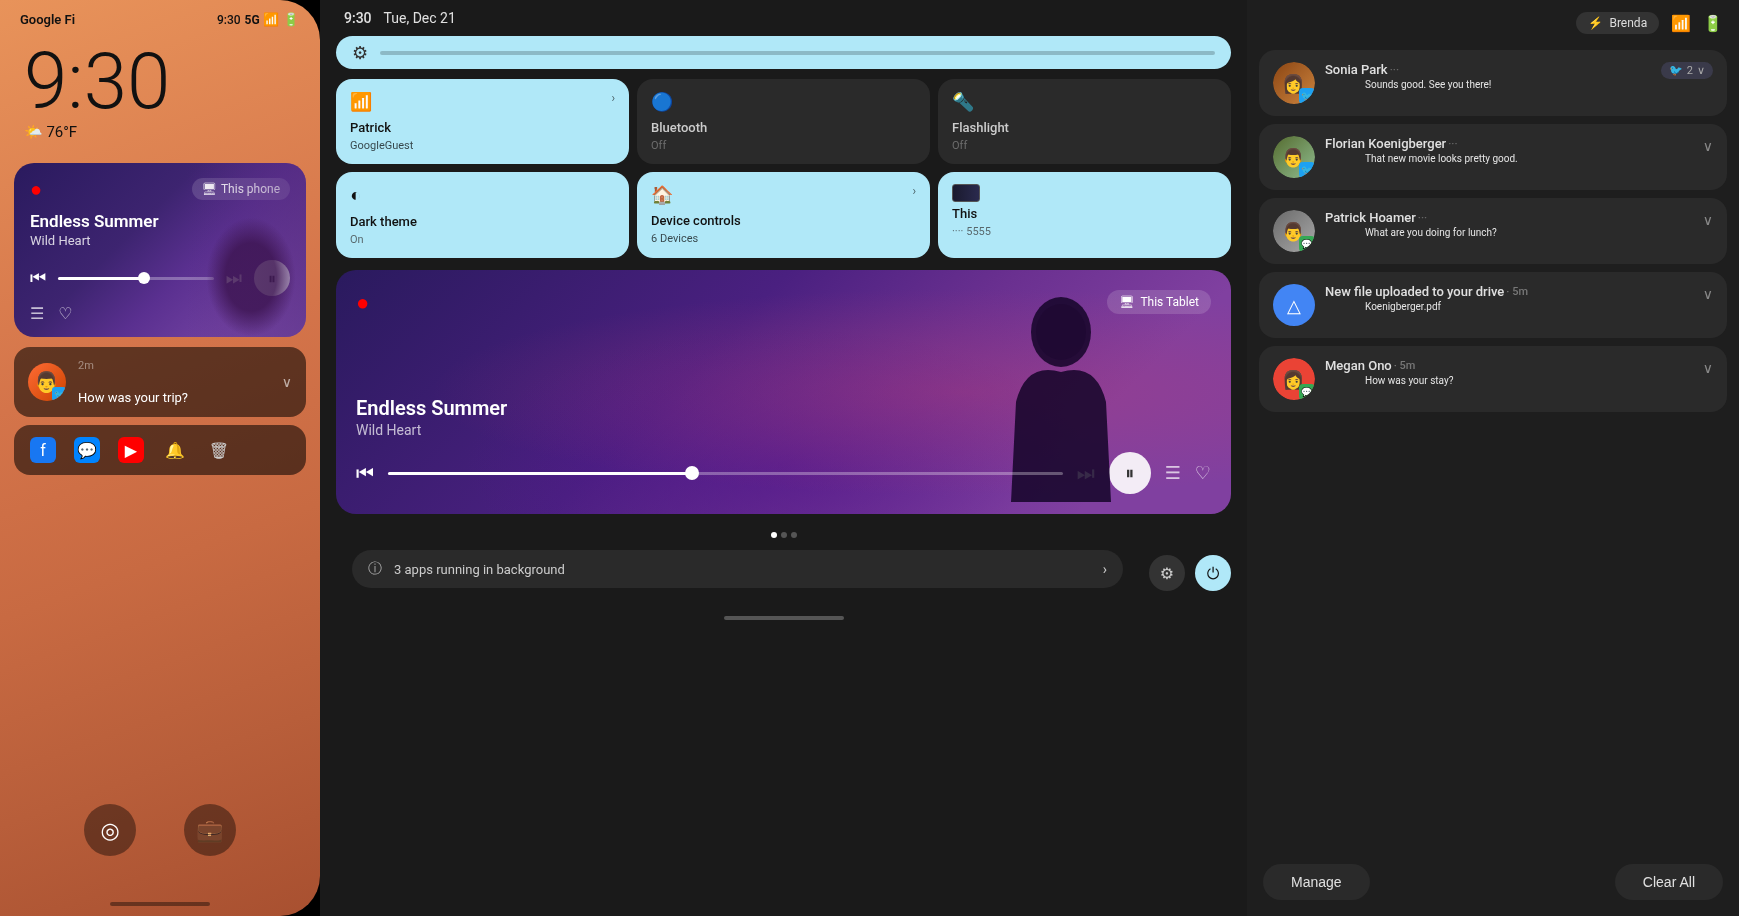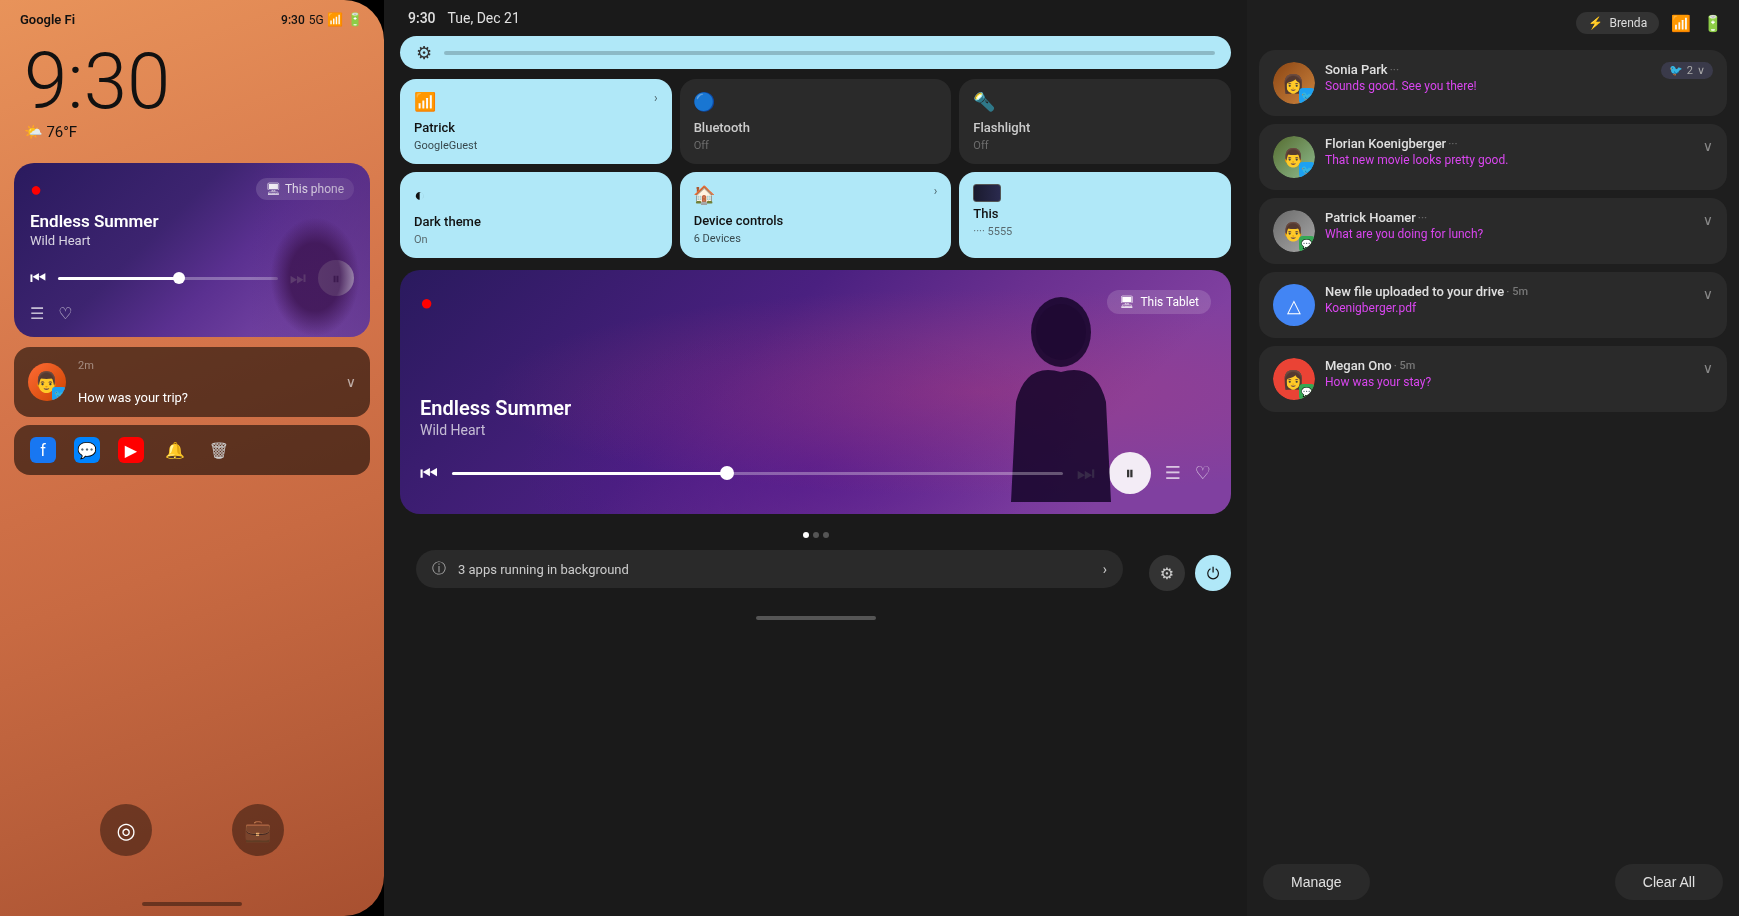--- a/index.html
+++ b/index.html
@@ -7,21 +7,21 @@
       background: #000;
       width: 1739px;
       height: 916px;
       display: flex;
       overflow: hidden;
       font-family: 'Google Sans', Roboto, Arial, sans-serif;
     }
 
     
     .phone-panel {
-      width: 384px;
+      width: 320px;
       height: 916px;
       background: linear-gradient(160deg, #e8935a 0%, #d4744a 40%, #c86a42 60%, #b85e3a 80%, #a85030 100%);
       border-radius: 0 40px 40px 0;
       position: relative;
       overflow: hidden;
       flex-shrink: 0;
     }
     .phone-status-bar {
       display: flex;
       justify-content: space-between;
@@ -500,21 +500,21 @@
       justify-content: center;
       font-size: 18px;
       border-radius: 50%;
     }
     .av1 { background: linear-gradient(135deg, #8B4513, #CD853F); }
     .av2 { background: linear-gradient(135deg, #556B2F, #8FBC8F); }
     .av3 { background: linear-gradient(135deg, #696969, #A9A9A9); }
     .av5 { background: #EA4335; }
     .notif-item-body { flex: 1; }
     .notif-item-sender { font-size: 13px; font-weight: 500; color: #e0e0e0; margin-bottom: 2px; display: flex; align-items: center; gap: 2px; }
-    .notif-item-msg { font-size: 12px; color: #d946ef; }
+    .notif-item-msg { font-size: 10px; color: #e5e5e5; margin-left: 40px; }
     .notif-item-chevron { color: #888; font-size: 14px; cursor: pointer; margin-top: 2px; }
     .badge {
       background: #3a3a4a;
       border-radius: 12px;
       padding: 2px 8px;
       font-size: 11px;
       color: #aaa;
       display: flex;
       align-items: center;
       gap: 4px;
@@ -561,21 +561,21 @@
     }
   </style>
 </head>
 <body>
 
 <div class="phone-panel">
   <div class="phone-status-bar">
     <span class="phone-carrier">Google Fi</span>
     <div class="phone-status-right">
       <span style="font-size:12px;">9:30</span>
-      <span style="font-size:12px;font-weight:400;text-align:center;">5G</span>
+      <span style="font-size:12px;font-weight:700;text-align:center;">5G</span>
       <span>📶</span>
       <span>🔋</span>
     </div>
   </div>
 
   <div class="phone-time-big">9:30</div>
   <div class="phone-weather">🌤️ 76°F</div>
 
   <div class="music-card">
     <div class="music-card-header">

